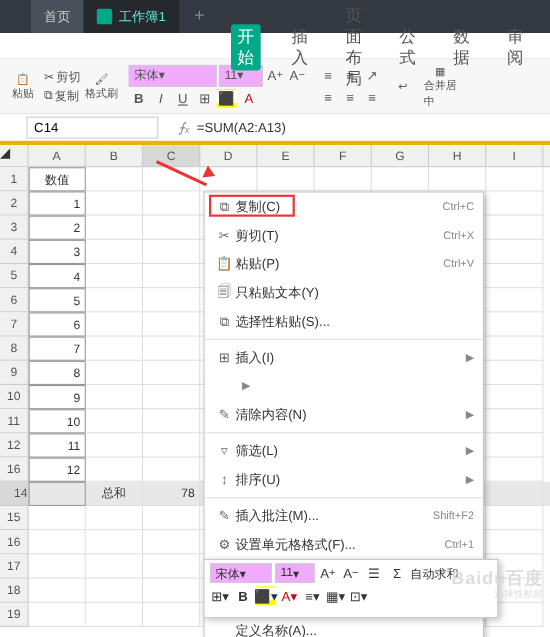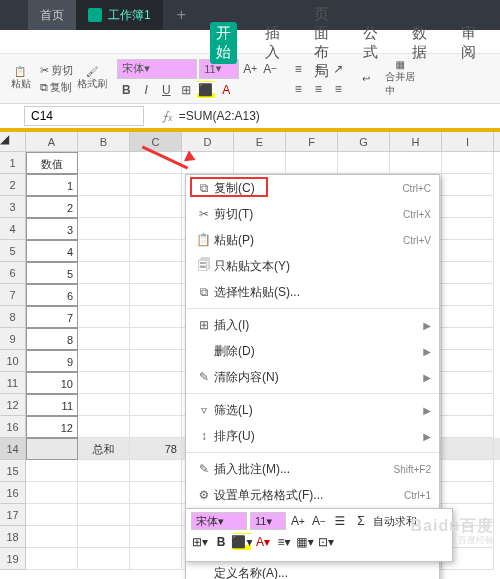--- a/index.html
+++ b/index.html
@@ -37,21 +37,21 @@
   .col-headers { display: flex; height: 20px; background: #f0f0f0; border-bottom: 1px solid #ccc; }
   .corner { width: 26px; border-right: 1px solid #ccc; }
   .col-h { width: 52px; text-align: center; border-right: 1px solid #ccc; font-size: 11px; line-height: 20px; color: #555; }
   .rows { }
   .row { display: flex; height: 22px; }
   .row-h { width: 26px; text-align: center; background: #f0f0f0; border-right: 1px solid #ccc; border-bottom: 1px solid #ccc; font-size: 11px; line-height: 22px; color: #555; }
   .cell { width: 52px; border-right: 1px solid #e0e0e0; border-bottom: 1px solid #e0e0e0; font-size: 11px; padding: 0 4px; line-height: 22px; overflow: hidden; }
   .cell.num { text-align: right; }
   .cell.center { text-align: center; }
   .row.r14 { background: #e8e8e8; }
-  .row-h.r14h { background: #d8d8d8; }
+  .row-h.r14h { background: #d8d8d8; text-align: right; }
   .col-h.cC-h { background: #d8d8d8; }
   .bordered { border: 1px solid #999 !important; }
   
   .arrow { position: absolute; left: 140px; top: 156px; pointer-events: none; }
   .arrow-line { width: 50px; height: 3px; background: #e33; transform: rotate(25deg); }
   .arrow-head { position: absolute; right: -6px; top: -4px; width: 0; height: 0; border-left: 10px solid #e33; border-top: 6px solid transparent; border-bottom: 6px solid transparent; transform: rotate(25deg); }
 
   .ctx-menu { position: absolute; left: 185px; top: 174px; width: 255px; background: #fff; border: 1px solid #c5c5c5; box-shadow: 2px 2px 6px rgba(0,0,0,.25); font-size: 12px; }
   .ctx-item { display: flex; align-items: center; height: 26px; padding: 0 8px; }
   .ctx-ico { width: 20px; text-align: center; color: #666; font-size: 12px; }
@@ -444,21 +444,20 @@
       <span class="ctx-label">选择性粘贴(S)...</span>
     </div>
     <div class="ctx-sep"></div>
     <div class="ctx-item">
       <span class="ctx-ico">⊞</span>
       <span class="ctx-label">插入(I)</span>
       <span class="ctx-arrow">▶</span>
     </div>
     <div class="ctx-item">
       <span class="ctx-ico"></span>
-      <span class="ctx-label">删除(D)</span>
       <span class="ctx-arrow">▶</span>
     </div>
     <div class="ctx-item">
       <span class="ctx-ico">✎</span>
       <span class="ctx-label">清除内容(N)</span>
       <span class="ctx-arrow">▶</span>
     </div>
     <div class="ctx-sep"></div>
     <div class="ctx-item">
       <span class="ctx-ico">▿</span>
@@ -514,13 +513,13 @@
       </span>
     <span class="fmt-btn" style="background:linear-gradient(#fff 70%,#ff0 70%)">⬛▾</span>
     <span class="fmt-btn" style="color:#c00">A▾</span>
     <span class="fmt-btn">≡▾</span>
     <span class="fmt-btn">▦▾</span>
     <span class="fmt-btn">⊡▾</span>
   </div>
 </div>
 
 <div class="baidu">Baidu百度</div>
-<div class="baidu-sub">百度经验</div>
+<div class="baidu-sub">选择性粘贴</div>
 
 </body></html>

